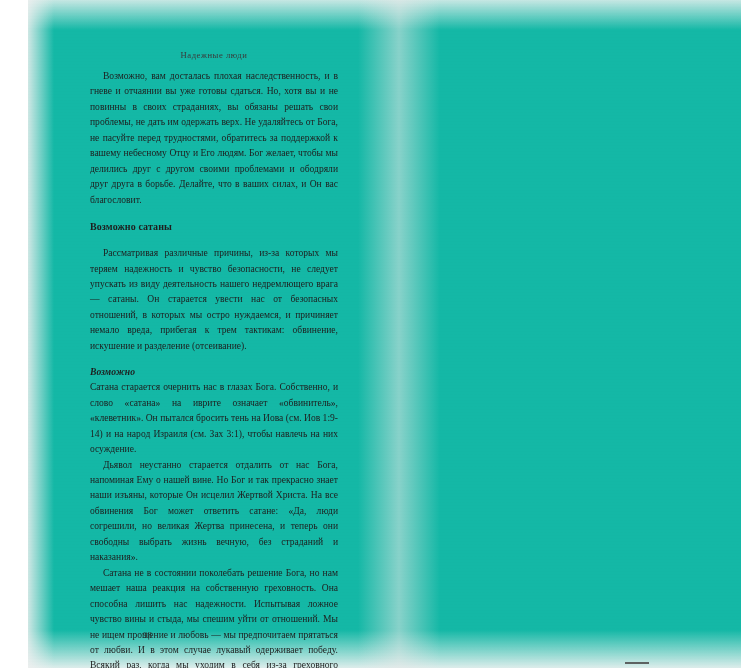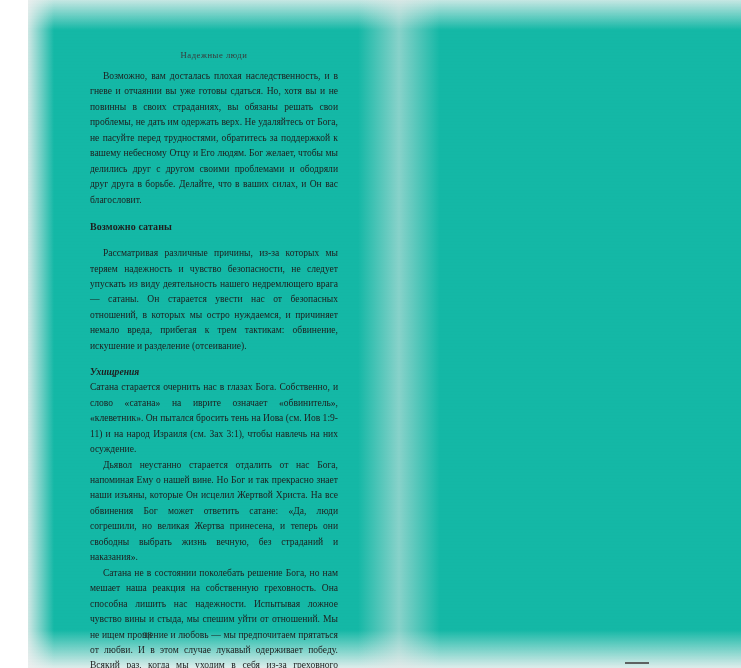--- a/index.html
+++ b/index.html
@@ -132,23 +132,23 @@
   <div class="page page-left">
     <div class="running-head">Надежные люди</div>
 
     <div class="col">
       <p>Возможно, вам досталась плохая наследственность, и в гневе и отчаянии вы уже готовы сдаться. Но, хотя вы и не повинны в своих страданиях, вы обязаны решать свои проблемы, не дать им одержать верх. Не удаляйтесь от Бога, не пасуйте перед трудностями, обратитесь за поддержкой к вашему небесному Отцу и Его людям. Бог желает, чтобы мы делились друг с другом своими проблемами и ободряли друг друга в борьбе. Делайте, что в ваших силах, и Он вас благословит.</p>
 
       <h2 class="sec-head">Возможно сатаны</h2>
 
       <p>Рассматривая различные причины, из-за которых мы теряем надежность и чувство безопасности, не следует упускать из виду деятельность нашего недремлющего врага — сатаны. Он старается увести нас от безопасных отношений, в которых мы остро нуждаемся, и причиняет немало вреда, прибегая к трем тактикам: обвинение, искушение и разделение (отсеивание).</p>
 
-      <h3 class="sub-head">Ухищрения</h3>
+      <h3 class="sub-head">Возможно</h3>
 
-      <p class="noindent">Сатана старается очернить нас в глазах Бога. Собственно, и слово «сатана» на иврите означает «обвинитель», «клеветник». Он пытался бросить тень на Иова (см. Иов 1:9-11) и на народ Израиля (см. Зах 3:1), чтобы навлечь на них осуждение.</p>
+      <p class="noindent">Сатана старается очернить нас в глазах Бога. Собственно, и слово «сатана» на иврите означает «обвинитель», «клеветник». Он пытался бросить тень на Иова (см. Иов 1:9-14) и на народ Израиля (см. Зах 3:1), чтобы навлечь на них осуждение.</p>
 
       <p>Дьявол неустанно старается отдалить от нас Бога, напоминая Ему о нашей вине. Но Бог и так прекрасно знает наши изъяны, которые Он исцелил Жертвой Христа. На все обвинения Бог может ответить сатане: «Да, люди согрешили, но великая Жертва принесена, и теперь они свободны выбрать жизнь вечную, без страданий и наказания».</p>
 
       <p>Сатана не в состоянии поколебать решение Бога, но нам мешает наша реакция на собственную греховность. Она способна лишить нас надежности. Испытывая ложное чувство вины и стыда, мы спешим уйти от отношений. Мы не ищем прощение и любовь — мы предпочитаем прятаться от любви. И в этом случае лукавый одерживает победу. Всякий раз, когда мы уходим в себя из-за греховного поступка, чувства или</p>
     </div>
 
     <div class="folio">98</div>
   </div>
 
   <div class="page page-right">

